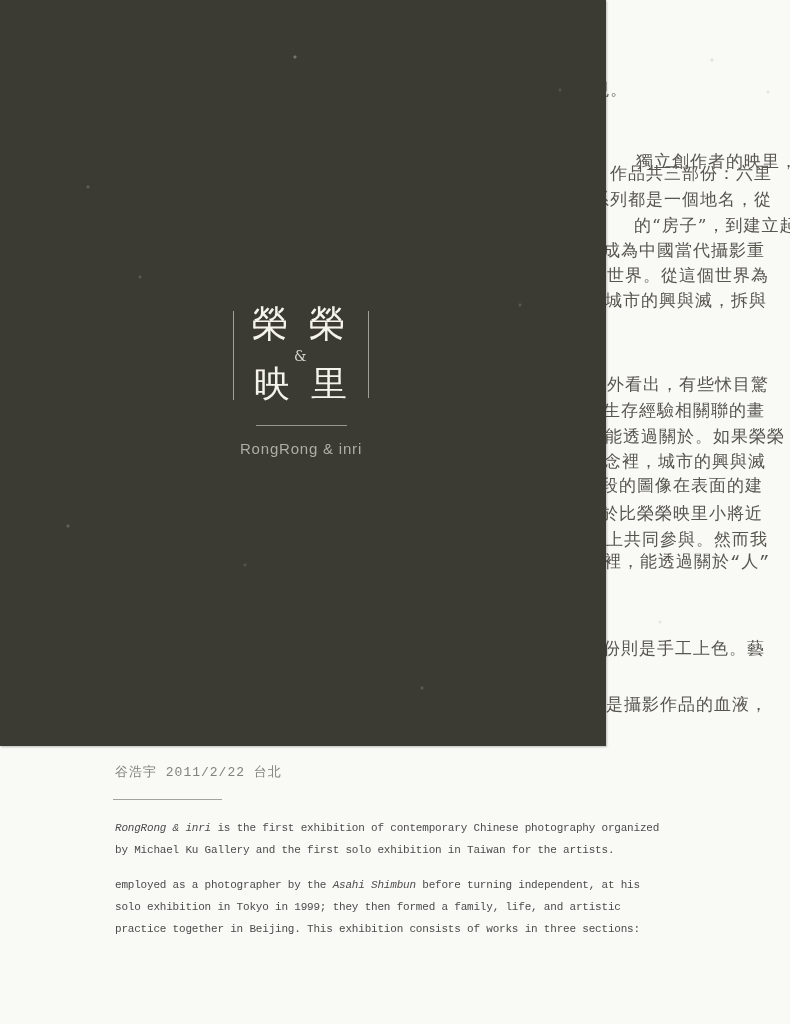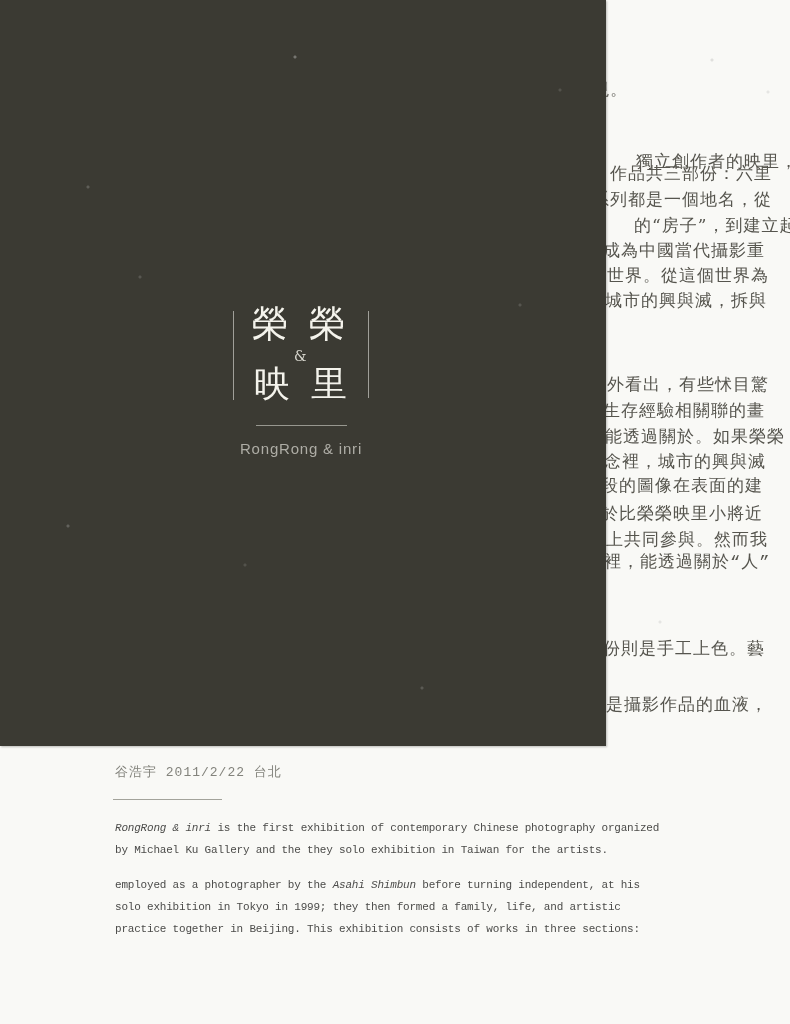--- a/index.html
+++ b/index.html
@@ -105,21 +105,21 @@
     <div class="underline"></div>
     <div class="subtitle">RongRong &amp; inri</div>
   </div>
 
   <div class="byline">谷浩宇 2011/2/22 台北</div>
   <div class="byline-rule"></div>
 
   <div class="body-text" id="body-text">
       <div class="para">
         <div class="line"><span class="ital">RongRong &amp; inri</span><span> is the first exhibition of contemporary Chinese photography organized</span></div>
-        <div class="line"><span>by Michael Ku Gallery and the they solo exhibition in Taiwan for the artists.</span></div>
+        <div class="line"><span>by Michael Ku Gallery and the first solo exhibition in Taiwan for the artists.</span></div>
       </div>
       <div class="para">
         <div class="line"><span>employed as a photographer by the </span><span class="ital">Asahi Shimbun</span><span> before turning independent, at his</span></div>
         <div class="line"><span>solo exhibition in Tokyo in 1999; they then formed a family, life, and artistic</span></div>
         <div class="line"><span>practice together in Beijing. This exhibition consists of works in three sections:</span></div>
       </div>
     </div>
 
 </div>
 

